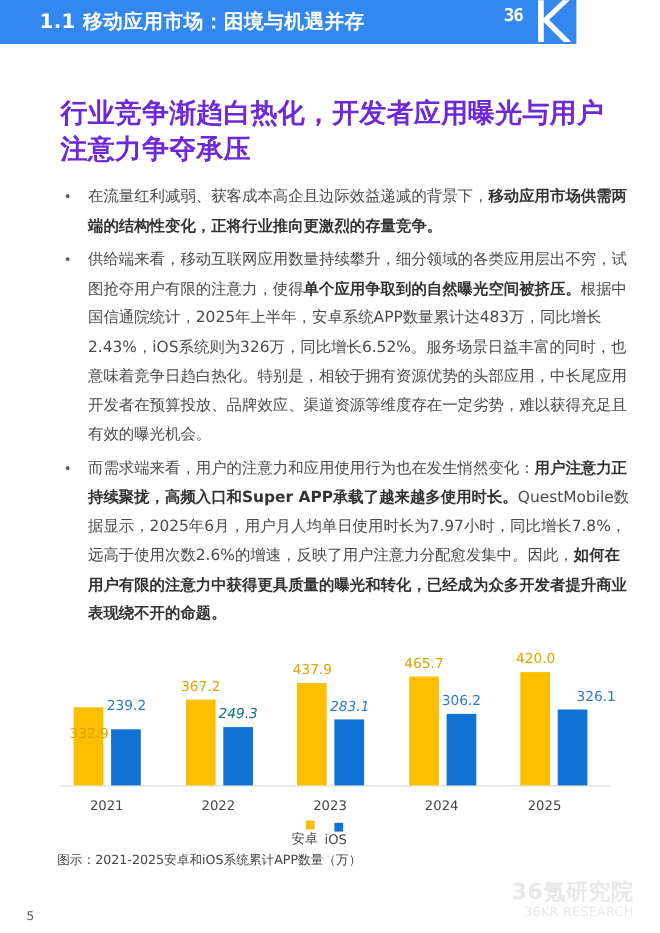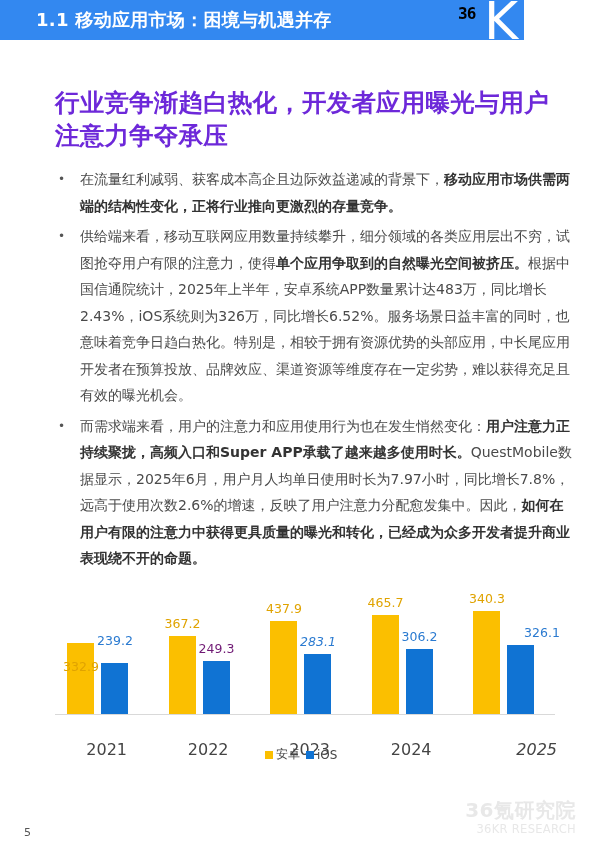--- a/index.html
+++ b/index.html
@@ -11,21 +11,21 @@
     background: #3388f0;
   }
   .header-title {
     position: absolute; left: 36px; top: 8px; font-size: 18px; font-weight: bold;
     color: #ffffff; letter-spacing: 0.3px; line-height: 24px;
   }
   .logo {
     position: absolute; right: 0; top: 0; height: 48px; width: 70px; overflow: hidden;
   }
   .logo-36 {
-    position: absolute; left: 4px; top: 4px; font-size: 16px; font-weight: bold; color: #000000;
+    position: absolute; left: 4px; top: 4px; font-size: 16px; font-weight: bold; color: #ffffff;
     font-family: "DejaVu Sans Mono", monospace; letter-spacing: -1px;
   }
   .logo-k {
     position: absolute; left: 30px; top: -6px; font-size: 52px; color: #ffffff;
     font-family: "DejaVu Sans", sans-serif; font-weight: normal; line-height: 54px;
   }
 
   .main-heading {
     position: absolute; left: 55px; top: 86px; width: 510px;
     font-size: 24.5px; font-weight: bold; color: #6d28d9; line-height: 33px;
@@ -48,28 +48,28 @@
   .baseline {
     position: absolute; left: 0; top: 144px; width: 500px; height: 1px; background: #d9d9d9;
   }
   .bar { position: absolute; width: 27px; }
   .bar-android { background: #fbbf00; }
   .bar-ios { background: #1073d3; }
   .val { position: absolute; font-size: 12.5px; width: 50px; text-align: center; }
   .val-android { color: #e0a300; }
   .val-ios { color: #2a7ad0; }
   .xlabel {
-    position: absolute; top: 155px; width: 60px; text-align: right; font-size: 16px; color: #444; margin-top: 15px;
+    position: absolute; top: 155px; width: 60px; text-align: center; font-size: 12px; color: #444;
   }
   .legend {
     position: absolute; left: 265px; top: 746px; font-size: 12px; color: #444;
     display: flex; align-items: center; gap: 6px;
   }
   .legend-swatch { display: inline-block; width: 8px; height: 8px; margin-right: 3px; }
-  .legend-item { display: inline-flex; align-items: center; }
+  .legend-item { display: inline-flex; align-items: flex-end; flex-direction: column; }
 
   .caption {
     position: absolute; left: 52px; top: 770px; font-size: 11.5px; color: #444; line-height: 22px;
   }
 
   .watermark {
     position: absolute; right: 24px; top: 798px; text-align: right; color: #e8e8e8;
   }
   .watermark-cn { font-size: 20px; font-weight: bold; line-height: 24px; letter-spacing: 0.5px; }
   .watermark-en { font-size: 11.5px; line-height: 14px; letter-spacing: 0.3px; }
@@ -109,51 +109,52 @@
 <div class="chart" id="chart">
   <div class="baseline"></div>
 <div class="bar bar-android" style="left: 12px; top: 73px; height: 71px; background: rgb(251, 191, 0);"></div>
     <div class="val val-android" style="left: 1px; top: 53px; color: rgb(224, 163, 0); margin-top: 36px;">332.9</div>
     <div class="bar bar-ios" style="left: 46px; top: 93px; height: 51px; background: rgb(16, 115, 211);"></div>
     <div class="val val-ios" style="left: 35px; top: 63px; color: rgb(42, 122, 208);">239.2</div>
     <div class="xlabel" style="left: 12px;">2021</div>
     <div class="bar bar-android" style="left: 113.5px; top: 66px; height: 78px; background: rgb(251, 191, 0);"></div>
     <div class="val val-android" style="left: 102.5px; top: 46px; color: rgb(224, 163, 0);">367.2</div>
     <div class="bar bar-ios" style="left: 147.5px; top: 91px; height: 53px; background: rgb(16, 115, 211);"></div>
-    <div class="val val-ios" style="left: 136.5px; top: 71px; color: #701a75;">249.3</div>
+    <div class="val val-ios" style="left: 136.5px; top: 71px; color: #0f766e; font-style: italic;">249.3</div>
     <div class="xlabel" style="left: 113.5px;">2022</div>
     <div class="bar bar-android" style="left: 215px; top: 51px; height: 93px; background: rgb(251, 191, 0);"></div>
     <div class="val val-android" style="left: 204px; top: 31px; color: rgb(224, 163, 0);">437.9</div>
     <div class="bar bar-ios" style="left: 249px; top: 84px; height: 60px; background: rgb(16, 115, 211);"></div>
     <div class="val val-ios" style="left: 238px; top: 64px; color: rgb(42, 122, 208); font-style: italic;">283.1</div>
     <div class="xlabel" style="left: 215px;">2023</div>
     <div class="bar bar-android" style="left: 316.5px; top: 45px; height: 99px; background: rgb(251, 191, 0);"></div>
     <div class="val val-android" style="left: 305.5px; top: 25px; color: rgb(224, 163, 0);">465.7</div>
     <div class="bar bar-ios" style="left: 350.5px; top: 79px; height: 65px; background: rgb(16, 115, 211);"></div>
     <div class="val val-ios" style="left: 339.5px; top: 59px; color: rgb(42, 122, 208);">306.2</div>
     <div class="xlabel" style="left: 316.5px;">2024</div>
     <div class="bar bar-android" style="left: 418px; top: 41px; height: 103px; background: rgb(251, 191, 0);"></div>
-    <div class="val val-android" style="left: 407px; top: 21px; color: rgb(224, 163, 0);">340.3</div>
+    <div class="val val-android" style="left: 407px; top: 21px; color: rgb(224, 163, 0);">420.0</div>
     <div class="bar bar-ios" style="left: 452px; top: 75px; height: 69px; background: rgb(16, 115, 211);"></div>
     <div class="val val-ios" style="left: 441px; top: 55px; color: rgb(42, 122, 208); margin-left: 21px;">326.1</div>
-    <div class="xlabel" style="left: 442px; font-style: italic;">2025</div>
+    <div class="xlabel" style="left: 410px;">2025</div>
   </div>
 
 <div class="legend">
   <span class="legend-item">
     <span class="legend-swatch" style="background:#fbbf00"></span>
     <span>安卓</span>
   </span>
   <span class="legend-item">
     <span class="legend-swatch" style="background:#1073d3"></span>
     <span>iOS</span>
   </span>
 </div>
 
 <div class="caption">
+  <div>图示：2021-2025安卓和iOS系统累计APP数量（万）</div>
 </div>
 
 <div class="watermark">
   <div class="watermark-cn">36氪研究院</div>
   <div class="watermark-en">36KR RESEARCH</div>
 </div>
 
 <div class="page-number">5</div>
 
 </body></html>

